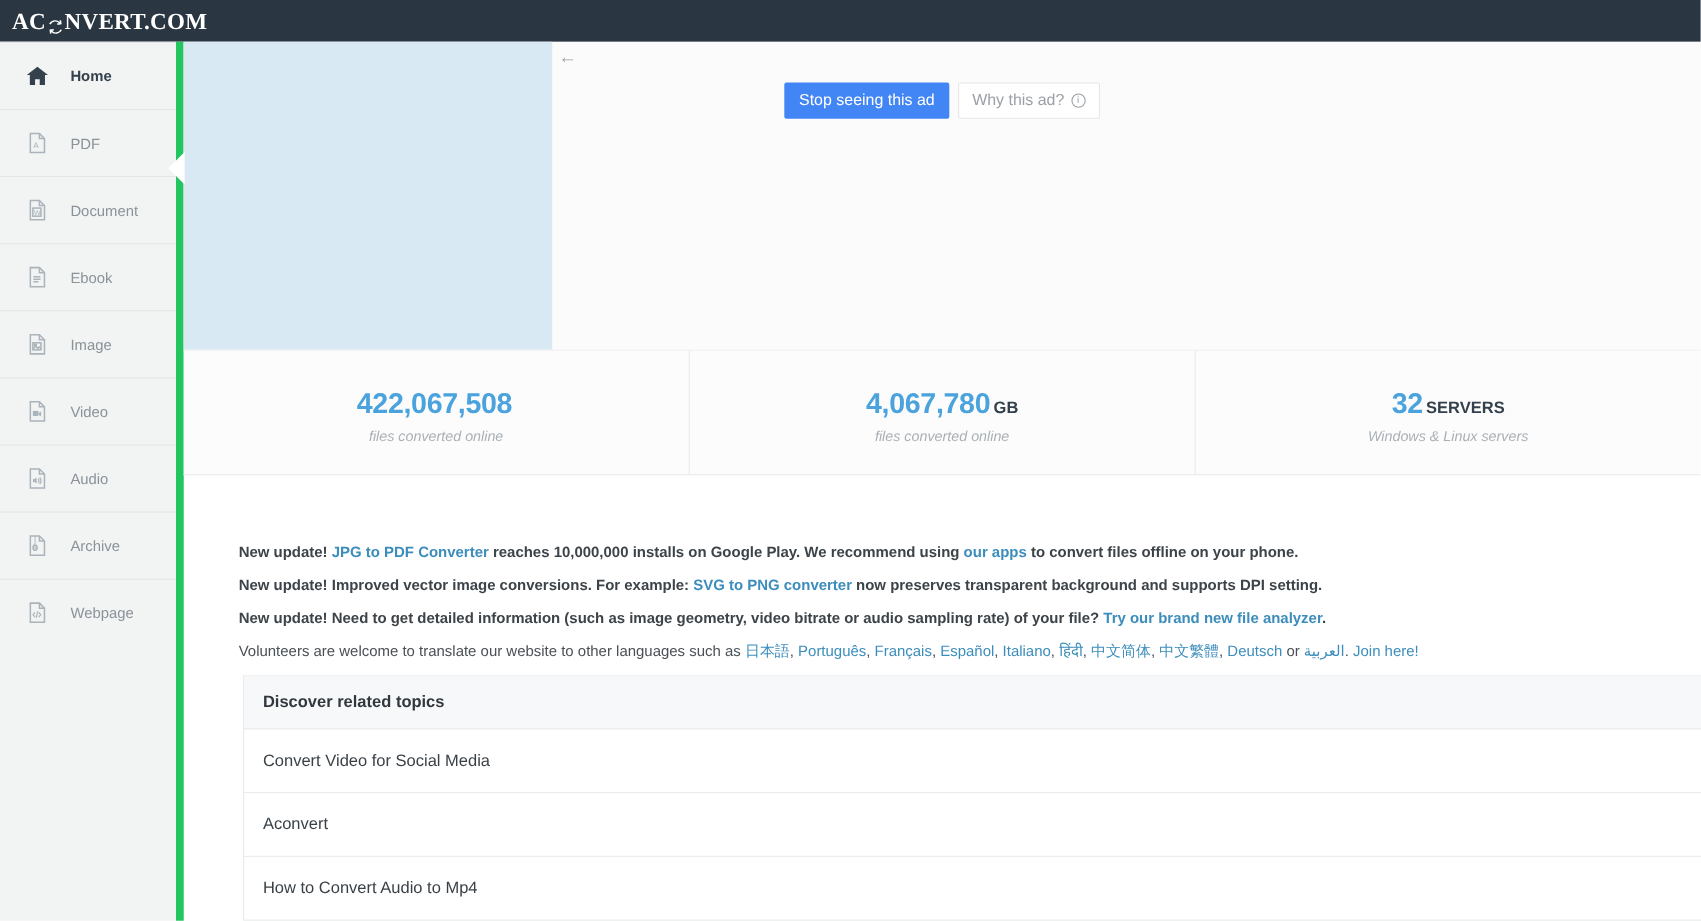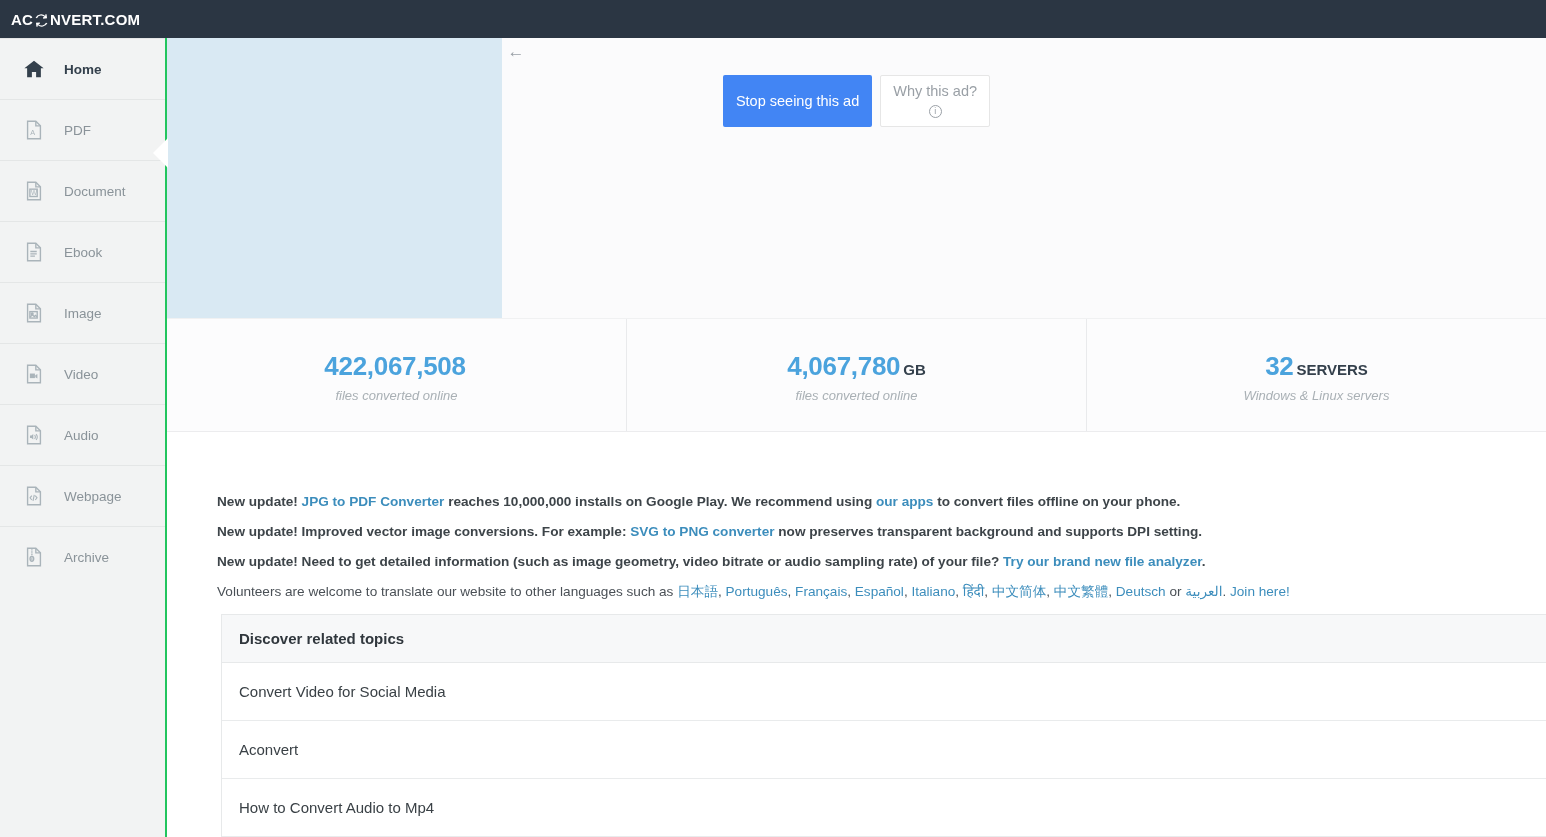--- a/index.html
+++ b/index.html
@@ -13,39 +13,40 @@
   
   .topbar {
     position: absolute; top: 0; left: 0;
     width: 1546px; height: 38px;
     background: #2b3643;
     display: flex; align-items: center;
   }
   .logo {
     margin-left: 11px;
     color: #ffffff;
-    font-size: 15px;
+    font-size: 21px;
     font-weight: bold;
     letter-spacing: .2px;
     display: flex; align-items: center;
     white-space: nowrap;
+    font-family: Liberation Serif, serif;
   }
   .logo .refresh-ico {
     display: inline-block;
     width: 15px; height: 15px;
     margin: 0 1px;
     position: relative; top: 1px;
   }
 
   
   .sidebar {
     position: absolute; top: 38px; left: 0;
     width: 167px; height: 799px;
     background: #f2f3f3;
-    border-right: 2px solid #22c55e;
+    border-right: 7px solid #22c55e;
     text-align: center;
   }
   .nav-item {
     height: 61px;
     display: flex; align-items: center;
     padding-left: 22px;
     cursor: pointer;
   }
   .nav-item + .nav-item { border-top: 1px solid #e4e6e6; }
   .nav-sep-top { border-top: 1px solid #e4e6e6; }
@@ -120,21 +121,20 @@
   .btn-why {
     background: #ffffff;
     color: #9aa0a6;
     font-size: 14.5px;
     padding: 7px 12px 8px;
     border: 1px solid #e6e6e6;
     border-radius: 2px;
     cursor: pointer;
     display: flex; align-items: center; gap: 6px;
     font-family: "Liberation Sans", sans-serif;
-    flex-direction: column;
   }
   .info-circ {
     display: inline-flex; align-items: center; justify-content: center;
     width: 13px; height: 13px;
     border: 1px solid #9aa0a6;
     border-radius: 50%;
     font-size: 9px; line-height: 1;
     font-style: normal;
   }
 
@@ -316,37 +316,37 @@
       </svg>
     </span>
     <span class="lbl">Audio</span>
   </div>
 
   <div class="nav-item">
     <span class="ico">
       <svg viewBox="0 0 24 24" width="22" height="22" fill="none" stroke="#aab4ba" stroke-width="1.5">
         <path d="M5 2.5h9l5 5v14H5z"></path>
           <path d="M14 2.5v5h5"></path>
-        <path d="M9.6 11.6L7.7 14l1.9 2.4M13.4 11.6L15.3 14l-1.9 2.4M12.3 10.8l-1.4 6.4" stroke-width="1.2"></path>
-      </svg>
-    </span>
-    <span class="lbl">Webpage</span>
-  </div>
-
-  <div class="nav-item">
-    <span class="ico">
-      <svg viewBox="0 0 24 24" width="22" height="22" fill="none" stroke="#aab4ba" stroke-width="1.5">
-        <path d="M5 2.5h9l5 5v14H5z"></path>
-          <path d="M14 2.5v5h5"></path>
         <path d="M9 3.5h1.4M9 5.5h1.4M9 7.5h1.4M9 9.5h1.4" stroke-width="1.3"></path>
         <ellipse cx="9.7" cy="14" rx="2" ry="2.6"></ellipse>
         <path d="M9.7 12.8v2.4" stroke-width="1.2"></path>
       </svg>
     </span>
     <span class="lbl">Archive</span>
+  </div>
+
+  <div class="nav-item">
+    <span class="ico">
+      <svg viewBox="0 0 24 24" width="22" height="22" fill="none" stroke="#aab4ba" stroke-width="1.5">
+        <path d="M5 2.5h9l5 5v14H5z"></path>
+          <path d="M14 2.5v5h5"></path>
+        <path d="M9.6 11.6L7.7 14l1.9 2.4M13.4 11.6L15.3 14l-1.9 2.4M12.3 10.8l-1.4 6.4" stroke-width="1.2"></path>
+      </svg>
+    </span>
+    <span class="lbl">Webpage</span>
   </div>
 </nav>
 
 <div class="collapse-handle">
   <svg viewBox="0 0 16 30" width="16" height="30">
     <path d="M16 0v30L1 15z" fill="#ffffff"></path>
   </svg>
 </div>
 
 <section class="ad-zone">

